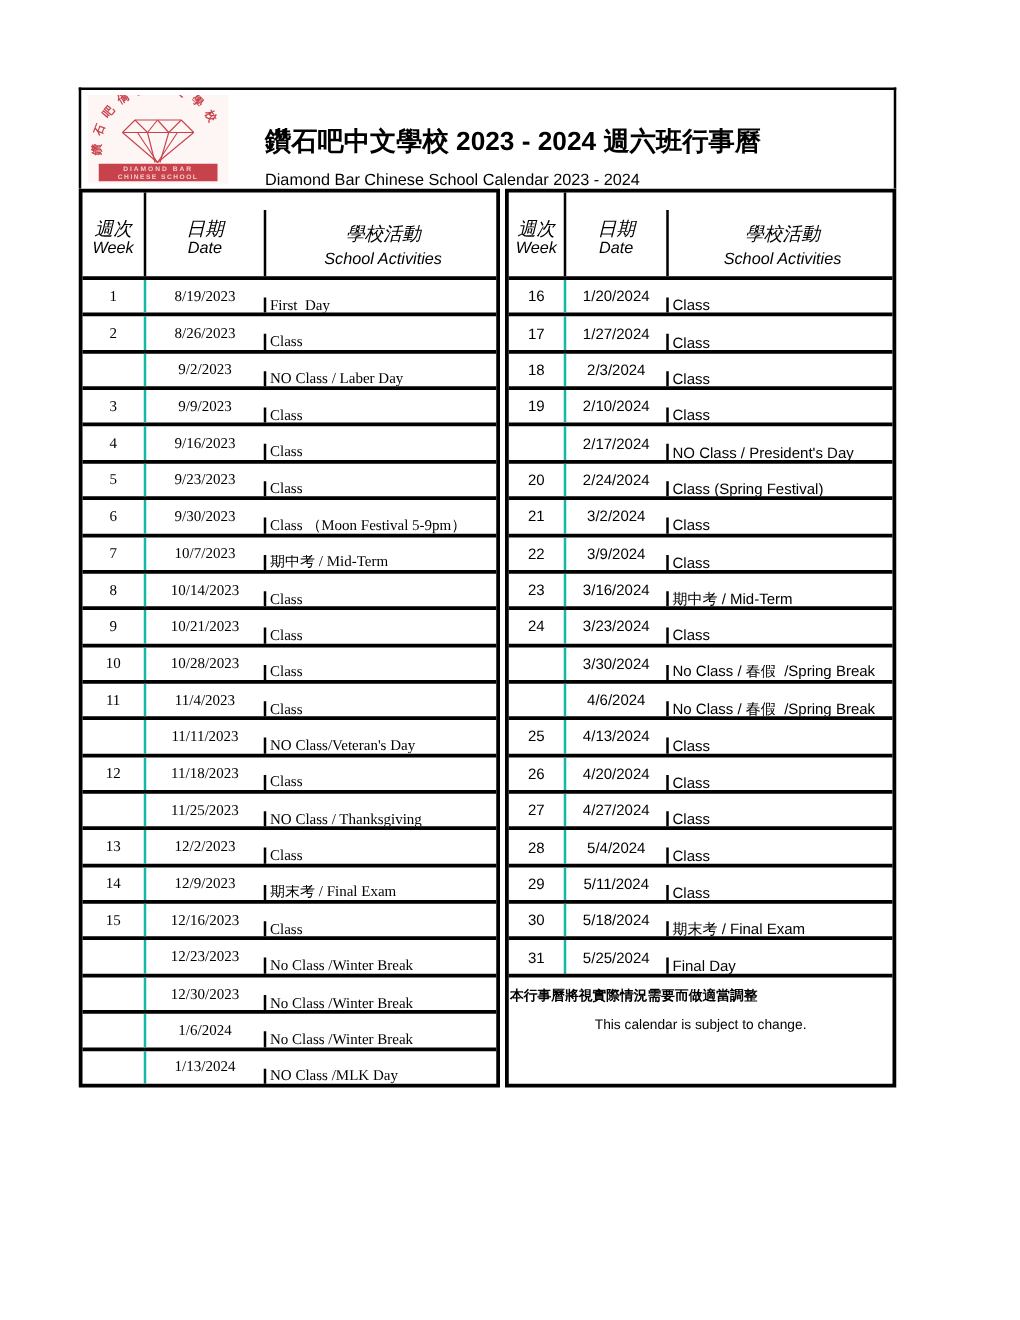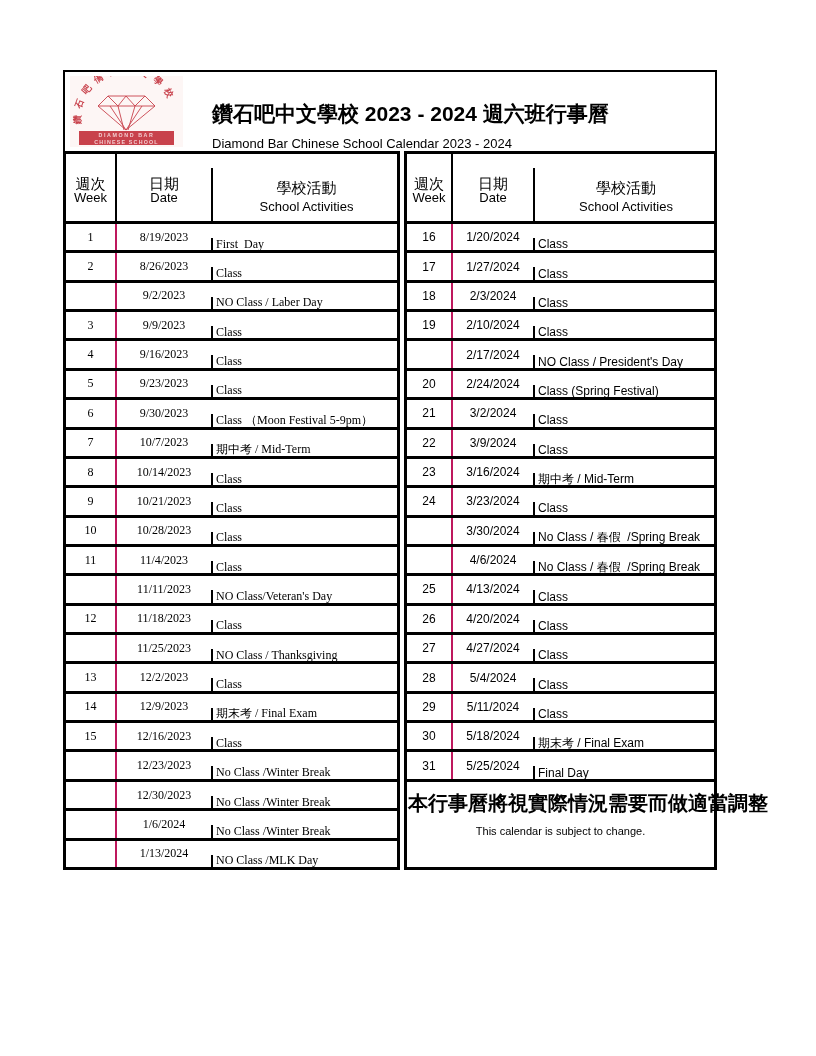--- a/index.html
+++ b/index.html
@@ -22,32 +22,32 @@
   
   .tables{display:flex;}
   .tgap{width:4px;background:#fff;}
   .cal-table{
     box-sizing:border-box;border:3px solid #000;height:719px;background:#fff;
     display:flex;flex-direction:column;
   }
   .cal-left{width:337px;}
   .cal-right{width:313px;}
 
-  .thead{height:67px;display:flex;box-sizing:border-box;}
+  .thead{height:67px;display:flex;box-sizing:border-box;font-style:italic;}
   .th{
     box-sizing:border-box;display:flex;flex-direction:column;align-items:center;
     justify-content:space-between;padding:12px 0 8px;
   }
   .th-zh{font-size:15px;line-height:1;}
   .th-en{font-size:13px;line-height:1;}
 
   .row{height:29.36px;border-top:3px solid #000;display:flex;box-sizing:border-box;}
   .cell{box-sizing:border-box;display:flex;align-items:center;font-size:12px;white-space:pre;overflow:hidden;}
   .c-week{justify-content:center;}
-  .c-date{border-left:2px solid #be185d;justify-content:center;}
+  .c-date{border-left:2px solid #14b8a6;justify-content:center;}
   .c-act{border-left:2px solid #000;flex:1;padding-left:3px;justify-content:flex-start;margin-top:14px;}
 
   .cal-left  .c-week{width:49px;}
   .cal-left  .c-date{width:96px;}
   .cal-right .c-week{width:44px;}
   .cal-right .c-date{width:82px;}
   .cal-left  .th.c-week,.cal-left .th.c-date,.cal-left .th.c-act{font-size:inherit;}
 
   
   .th.c-date,.th.c-act{border-left:2px solid #000;}
@@ -55,21 +55,21 @@
   
   .cal-left  .row .cell{font-family:"Liberation Serif", serif;}
   .cal-right .row .cell{font-family:"Liberation Sans", sans-serif;}
 
   
   .notebox{
     border-top:3px solid #000;flex:1;box-sizing:border-box;
     display:flex;flex-direction:column;justify-content:flex-start;
     padding-top:9px;
   }
-  .note-zh{font-size:20px;font-weight:bold;line-height:1.2;padding-left:1px;white-space:nowrap;}
+  .note-zh{font-size:11px;font-weight:bold;line-height:1.2;padding-left:1px;white-space:nowrap;}
   .note-en{font-size:11px;text-align:center;margin-top:10px;}
 </style>
 </head>
 <body>
 
 <div class="doc">
 
   <div class="header-band">
     <svg class="logo" viewBox="0 0 113 71">
       <rect x="0" y="0" width="113" height="71" fill="#fdf6f5"></rect>

